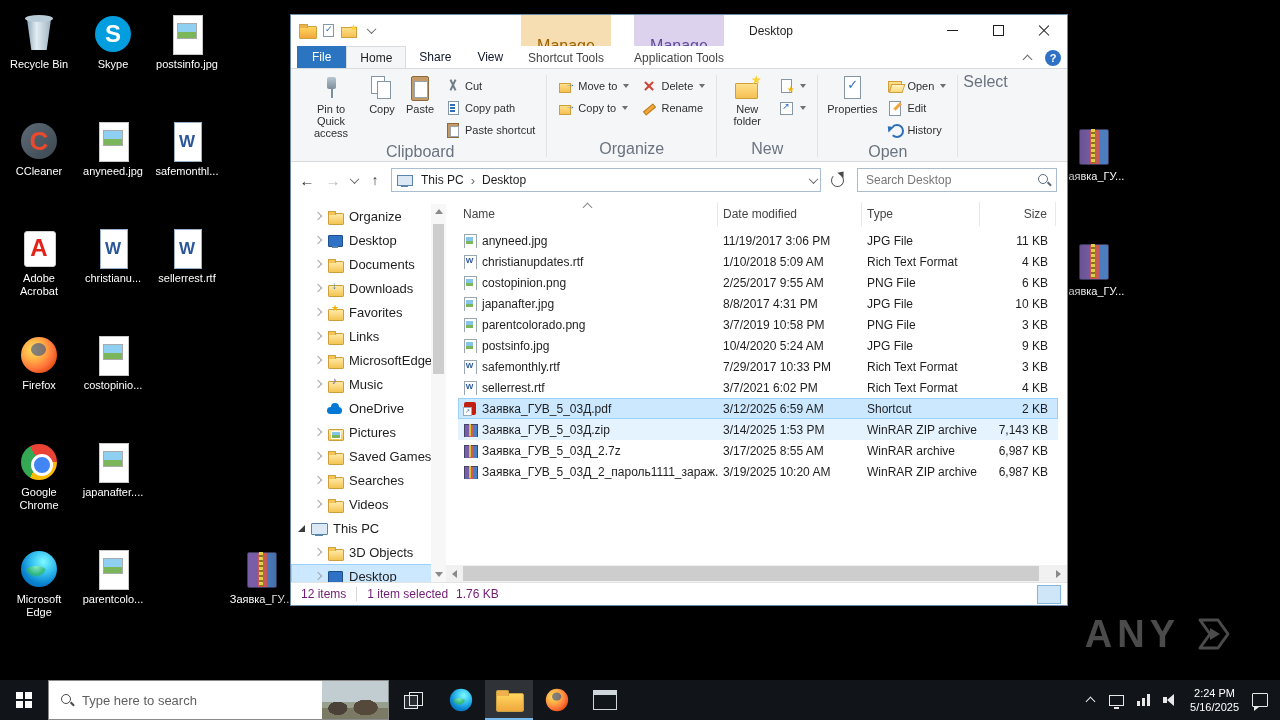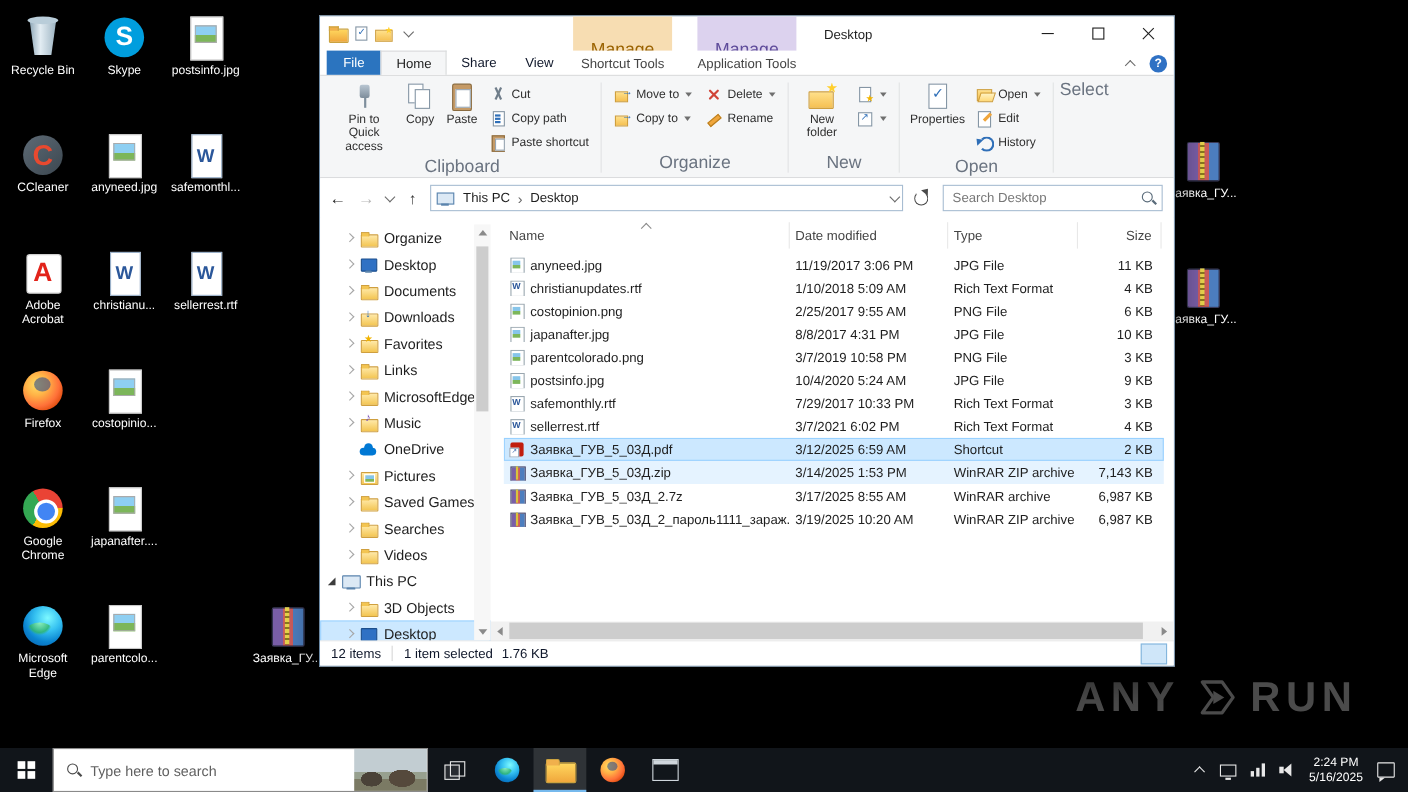--- a/index.html
+++ b/index.html
@@ -204,21 +204,21 @@
   .fi-pdf::after { content:"\2197"; position:absolute; left:0; bottom:0; width:7px; height:7px; line-height:7px; font-size:6px; background:#fff; color:#2456a4; border:1px solid #9ab; text-align:center; }
   .fi-rar::before { content:""; position:absolute; left:1px; top:1px; width:12px; height:12px; background:linear-gradient(90deg,#7a5fa8 0 33%,#cd5c5c 33% 66%,#4d7ebf 66%); border:1px solid #44446a; }
   .fi-rar::after { content:""; position:absolute; left:6px; top:1px; width:2px; height:12px; background:#d9c33c; }
   .hscroll { height:17px; flex:none; background:#f1f1f1; position:relative; }
   .hsa { position:absolute; top:0; width:17px; height:17px; display:flex; align-items:center; justify-content:center; cursor:pointer; }
   .hsa-left { left:0; } .hsa-right { right:0; }
   .hsa-left::before { content:""; border-top:4px solid transparent; border-bottom:4px solid transparent; border-right:5px solid #8a8a8a; }
   .hsa-right::before { content:""; border-top:4px solid transparent; border-bottom:4px solid transparent; border-left:5px solid #8a8a8a; }
   .hs-thumb { position:absolute; left:17px; right:28px; top:1px; bottom:1px; background:#cdcdcd; cursor:pointer; }
 
-  .statusbar { height:23px; border-top:1px solid #e3e3e3; display:flex; align-items:center; padding:0 6px 0 10px; font-size:12px; color:#0f172a; flex:none; background:#fff; }
+  .statusbar { height:23px; border-top:1px solid #e3e3e3; display:flex; align-items:center; padding:0 6px 0 10px; font-size:12px; color:#701a75; flex:none; background:#fff; }
   .vdiv { width:1px; height:14px; background:#d6d6d6; margin:0 10px; }
   .sb-size { margin-left:8px; }
   .sb-views { margin-left:auto; display:flex; gap:2px; }
   .vbtn { width:24px; height:19px; display:flex; align-items:center; justify-content:center; border:1px solid transparent; cursor:pointer; }
   .vbtn.active { background:#cfe6f9; border-color:#84b6dd; }
   .v-details::before { content:""; width:13px; height:10px; background:repeating-linear-gradient(180deg,#5a6e84 0 2px,rgba(0,0,0,0) 2px 4px); }
   .v-large::before { content:""; width:13px; height:11px;
     background:linear-gradient(#8aa0b8,#8aa0b8) left top/6px 5px no-repeat,
                linear-gradient(#8aa0b8,#8aa0b8) right top/6px 5px no-repeat,
                linear-gradient(#8aa0b8,#8aa0b8) left bottom/6px 5px no-repeat,
@@ -368,21 +368,20 @@
       <span class="lbl">Заявка_ГУ...</span>
     </div>
   </div>
 
 <div class="watermark">
   <span>ANY</span>
   <svg width="44" height="44" viewBox="0 0 44 44">
       <path d="M10 8 L28 8 L38 22 L28 36 L10 36 L20 22 Z" fill="none" stroke="#4b4b4b" stroke-width="3" stroke-linejoin="round"></path>
       <path d="M20 16 L30 22 L20 28 Z" fill="#4b4b4b"></path>
     </svg>
-  <span>RUN</span>
 </div>
 
 <div class="window">
 
   <div class="titlebar">
     <div class="qat">
       <span class="q-app"></span>
       <span class="q-prop"></span>
       <span class="q-new"></span>
       <span class="cdown"></span>

